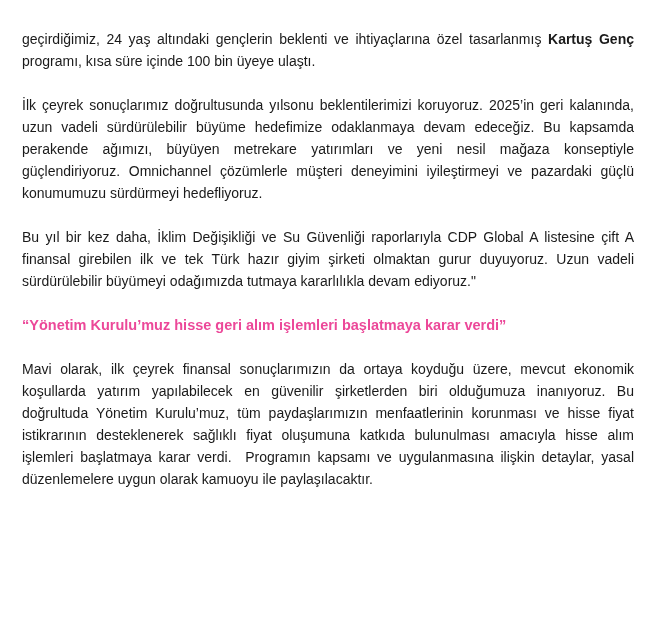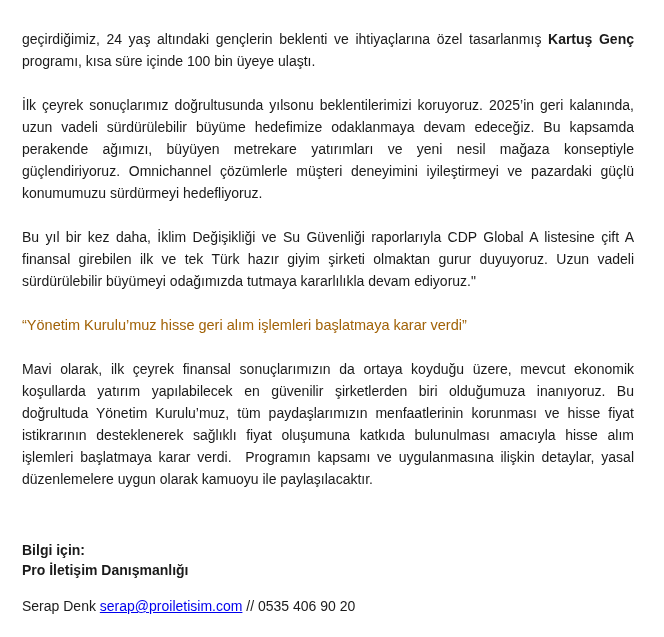--- a/index.html
+++ b/index.html
@@ -17,22 +17,22 @@
   p.body-text {
     font-size: 14px;
     line-height: 22px;
     text-align: justify;
     margin: 0 0 22px 0;
   }
   p.body-text strong { font-weight: 700; }
   h2.section-heading {
     font-size: 14.5px;
     line-height: 22px;
-    font-weight: 400;
-    color: #a16207;
+    font-weight: 700;
+    color: #ec4899;
     margin: 0 0 22px 0;
   }
   .contact { margin-top: 50px; }
   .contact-bold {
     font-size: 14px;
     line-height: 20px;
     font-weight: 700;
     margin: 0;
   }
   .contact-line {
@@ -53,20 +53,14 @@
   <p class="body-text"><span>geçirdiğimiz, 24 yaş altındaki gençlerin beklenti ve ihtiyaçlarına özel tasarlanmış </span><strong>Kartuş Genç</strong><span> programı, kısa süre içinde 100 bin üyeye ulaştı.</span></p>
 
   <p class="body-text">İlk çeyrek sonuçlarımız doğrultusunda yılsonu beklentilerimizi koruyoruz. 2025’in geri kalanında, uzun vadeli sürdürülebilir büyüme hedefimize odaklanmaya devam edeceğiz. Bu kapsamda perakende ağımızı, büyüyen metrekare yatırımları ve yeni nesil mağaza konseptiyle güçlendiriyoruz. Omnichannel çözümlerle müşteri deneyimini iyileştirmeyi ve pazardaki güçlü konumumuzu sürdürmeyi hedefliyoruz.</p>
 
   <p class="body-text">Bu yıl bir kez daha, İklim Değişikliği ve Su Güvenliği raporlarıyla CDP Global A listesine çift A finansal girebilen ilk ve tek Türk hazır giyim şirketi olmaktan gurur duyuyoruz. Uzun vadeli sürdürülebilir büyümeyi odağımızda tutmaya kararlılıkla devam ediyoruz."</p>
 
   <h2 class="section-heading">“Yönetim Kurulu’muz hisse geri alım işlemleri başlatmaya karar verdi”</h2>
 
   <p class="body-text">Mavi olarak, ilk çeyrek finansal sonuçlarımızın da ortaya koyduğu üzere, mevcut ekonomik koşullarda yatırım yapılabilecek en güvenilir şirketlerden biri olduğumuza inanıyoruz. Bu doğrultuda Yönetim Kurulu’muz, tüm paydaşlarımızın menfaatlerinin korunması ve hisse fiyat istikrarının desteklenerek sağlıklı fiyat oluşumuna katkıda bulunulması amacıyla hisse alım işlemleri başlatmaya karar verdi.&nbsp; Programın kapsamı ve uygulanmasına ilişkin detaylar, yasal düzenlemelere uygun olarak kamuoyu ile paylaşılacaktır.</p>
 
-  <div class="contact">
-    <p class="contact-bold">Bilgi için:</p>
-    <p class="contact-bold">Pro İletişim Danışmanlığı</p>
-    <p class="contact-line"><span>Serap Denk&nbsp;</span><a class="email-link" href="#">serap@proiletisim.com</a>
-      <span>// 0535 406 90 20</span></p>
-  </div>
 
 </div>
 
 </body></html>

